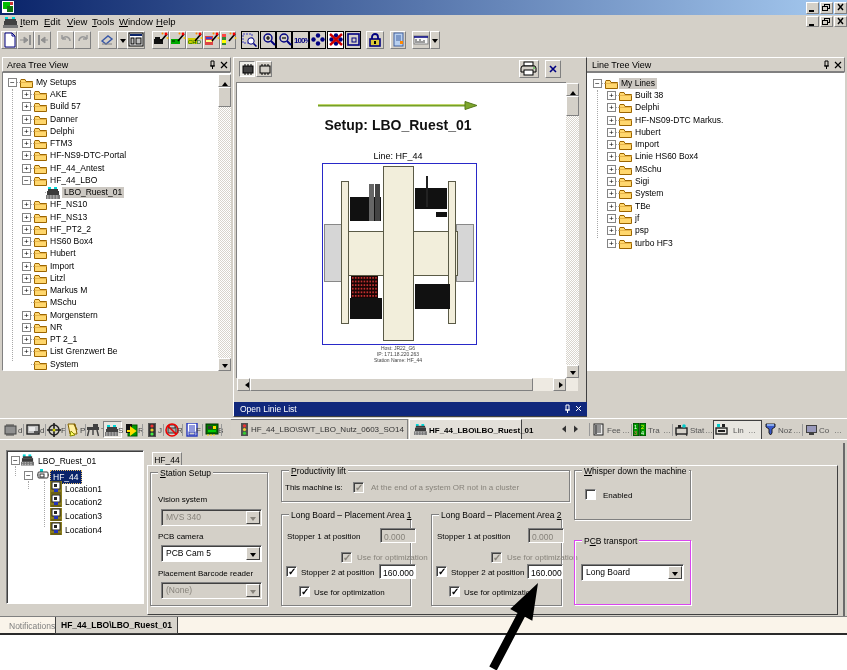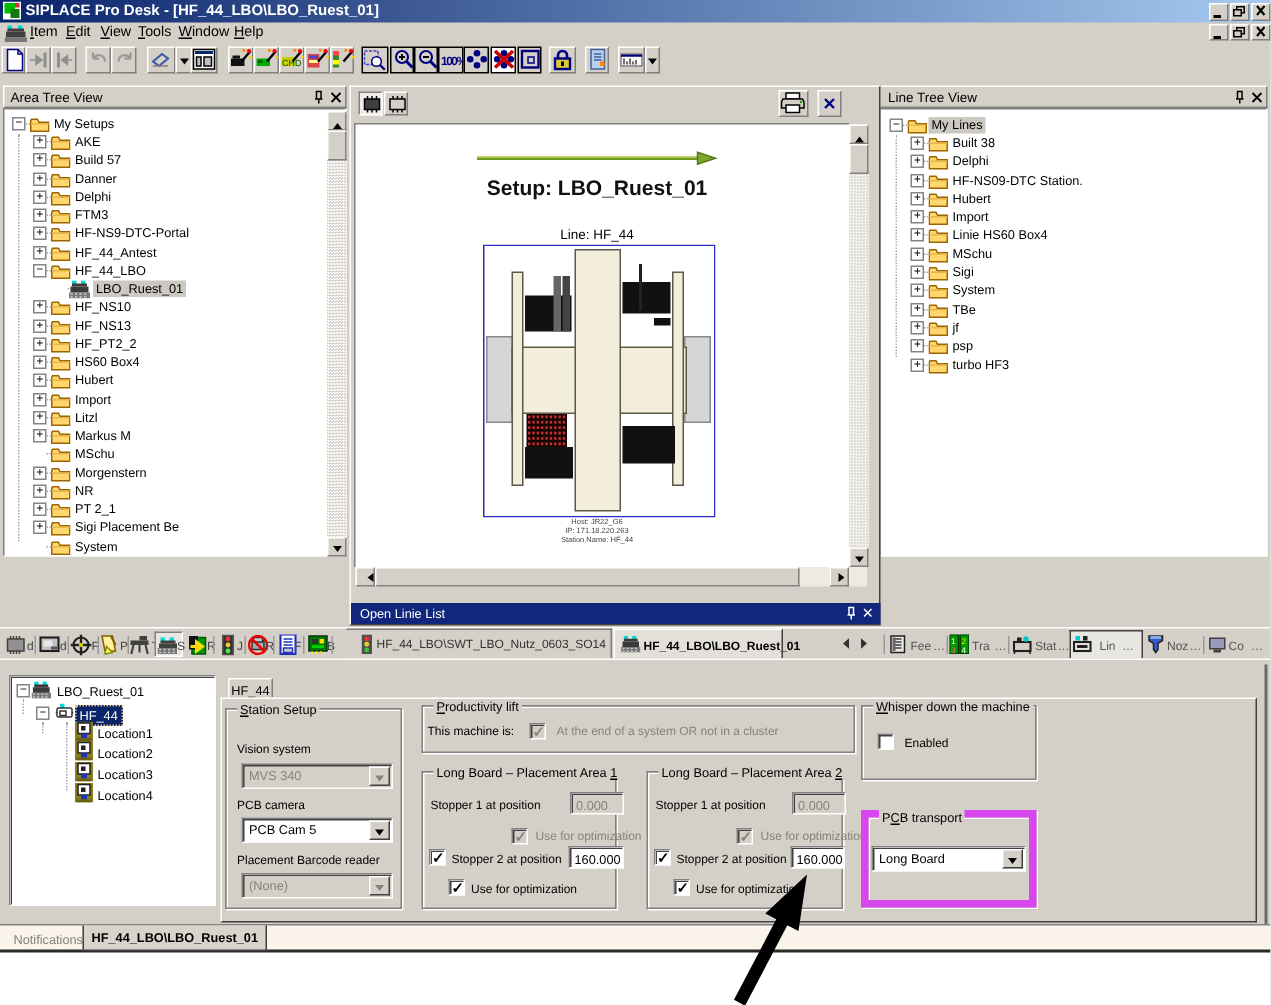--- a/index.html
+++ b/index.html
@@ -23,21 +23,20 @@
 <body>
 <div class="abs gray" style="left:0;top:0;width:847px;height:443px"></div>
 <div class="abs" style="left:0;top:443px;width:847px;height:227px;background:#fff"></div>
 <div class="abs" style="left:0;top:0;width:847px;height:15px;background:linear-gradient(90deg,#0a246a,#a6caf0)">
 <svg class="abs" style="left:2px;top:1px" width="13" height="13">
       <rect x="0" y="0" width="12" height="12" fill="#fff"></rect>
       <rect x="1" y="1" width="7" height="7" fill="#0b0"></rect>
       <rect x="5" y="5" width="6" height="6" fill="#171"></rect>
       <rect x="8" y="1" width="3" height="3" fill="#c33"></rect>
     </svg>
-<span style="position:absolute;left:17px;top:2px;color:#fff;font-weight:bold;font-size:10px">SIPLACE Pro Desk - [HF_44_LBO\LBO_Ruest_01]</span>
   </div>
 <div class="abs raisedthin gray" style="left:806px;top:2px;width:13px;height:12px">
     <svg width="11" height="9" style="position:absolute;left:0;top:1px">
       <rect x="2" y="6" width="5" height="2" fill="#000"></rect>
     </svg>
   </div>
 <div class="abs raisedthin gray" style="left:820px;top:2px;width:13px;height:12px">
     <svg width="11" height="9" style="position:absolute;left:0;top:0">
       <rect x="3.5" y="1.5" width="5" height="4" fill="none" stroke="#000"></rect>
       <rect x="1.5" y="3.5" width="5" height="4" fill="#d4d0c8" stroke="#000"></rect>
@@ -459,21 +458,21 @@
           </svg></span>
         <span class="abs" style="left:44px;top:0;padding:0 2px;line-height:11px;height:11px">PT 2_1</span>
       </div>
 <div class="row" style="left:0;top:273.3px">
         <div class="abs" style="left:27px;top:5px;width:5px;height:1px;border-top:1px dotted #a8a8a8"></div>
         <div class="pm" style="left:18px;top:1px">+</div>
         <span class="abs" style="left:30px;top:1px"><svg width="13" height="11" viewBox="0 0 13 11">
             <path d="M0.5 2.5 L0.5 9.5 L12.5 9.5 L12.5 3.5 L6 3.5 L5 1.5 L1 1.5 Z" fill="#ffd76e" stroke="#9c6500"></path>
             <path d="M0.5 4.5 L12.5 4.5" stroke="#e8b64c"></path>
           </svg></span>
-        <span class="abs" style="left:44px;top:0;padding:0 2px;line-height:11px;height:11px">Sigi Placement Be</span>
+        <span class="abs" style="left:44px;top:0;padding:0 2px;line-height:11px;height:11px">List Grenzwert Be</span>
       </div>
 <div class="row" style="left:0;top:285.6px">
         <div class="abs" style="left:27px;top:5px;width:5px;height:1px;border-top:1px dotted #a8a8a8"></div>
         <span class="abs" style="left:30px;top:1px"><svg width="13" height="11" viewBox="0 0 13 11">
             <path d="M0.5 2.5 L0.5 9.5 L12.5 9.5 L12.5 3.5 L6 3.5 L5 1.5 L1 1.5 Z" fill="#ffd76e" stroke="#9c6500"></path>
             <path d="M0.5 4.5 L12.5 4.5" stroke="#e8b64c"></path>
           </svg></span>
         <span class="abs" style="left:44px;top:0;padding:0 2px;line-height:11px;height:11px">System</span>
       </div>
 </div>
@@ -525,21 +524,21 @@
           </svg></span>
         <span class="abs" style="left:44px;top:0;padding:0 2px;line-height:11px;height:11px">Delphi</span>
       </div>
 <div class="row" style="left:0;top:41.5px">
         <div class="abs" style="left:27px;top:5px;width:5px;height:1px;border-top:1px dotted #a8a8a8"></div>
         <div class="pm" style="left:18px;top:1px">+</div>
         <span class="abs" style="left:30px;top:1px"><svg width="13" height="11" viewBox="0 0 13 11">
             <path d="M0.5 2.5 L0.5 9.5 L12.5 9.5 L12.5 3.5 L6 3.5 L5 1.5 L1 1.5 Z" fill="#ffd76e" stroke="#9c6500"></path>
             <path d="M0.5 4.5 L12.5 4.5" stroke="#e8b64c"></path>
           </svg></span>
-        <span class="abs" style="left:44px;top:0;padding:0 2px;line-height:11px;height:11px">HF-NS09-DTC Station.</span>
+        <span class="abs" style="left:44px;top:0;padding:0 2px;line-height:11px;height:11px">HF-NS09-DTC Markus.</span>
       </div>
 <div class="row" style="left:0;top:53.8px">
         <div class="abs" style="left:27px;top:5px;width:5px;height:1px;border-top:1px dotted #a8a8a8"></div>
         <div class="pm" style="left:18px;top:1px">+</div>
         <span class="abs" style="left:30px;top:1px"><svg width="13" height="11" viewBox="0 0 13 11">
             <path d="M0.5 2.5 L0.5 9.5 L12.5 9.5 L12.5 3.5 L6 3.5 L5 1.5 L1 1.5 Z" fill="#ffd76e" stroke="#9c6500"></path>
             <path d="M0.5 4.5 L12.5 4.5" stroke="#e8b64c"></path>
           </svg></span>
         <span class="abs" style="left:44px;top:0;padding:0 2px;line-height:11px;height:11px">Hubert</span>
       </div>
@@ -1038,21 +1037,21 @@
 <div class="abs" style="left:527px;top:564px;width:36px;height:15px;background:#fff;border:1px solid;border-color:#808080 #fff #fff #808080;box-shadow:inset 1px 1px 0 #404040;font-size:8.5px;padding:3px 0 0 3px">160.000</div>
 <div class="cb" style="left:449px;top:586px">
     <span class="tick">✓</span>
   </div>
 <span class="lbl" style="left:464px;top:588px">Use for optimization</span>
 <div class="abs" style="left:574px;top:470px;width:117px;height:50px;border:1px solid #808080;box-shadow:1px 1px 0 #fff, inset 1px 1px 0 #fff">
     <span class="gbl"><u>W</u>hisper down the machine</span>
   </div>
 <div class="cb" style="left:585px;top:489px"></div>
 <span class="lbl" style="left:603px;top:491px">Enabled</span>
-<div class="abs" style="left:574px;top:540px;width:117px;height:65px;border:5px solid #d946ef;box-shadow:1px 1px 0 #fff, inset 1px 1px 0 #fff">
+<div class="abs" style="left:574px;top:540px;width:117px;height:65px;border:1px solid #d946ef;box-shadow:1px 1px 0 #fff, inset 1px 1px 0 #fff">
     <span class="gbl">P<u>C</u>B transport</span>
   </div>
 <div class="combo" style="left:581px;top:564px;width:103px">Long Board<div class="dd"></div></div>
 <div class="abs" style="left:0;top:616px;width:847px;height:19px;background:#faf4ea;border-top:1px solid #808080;border-bottom:2px solid #2a2a2a">
 <span style="position:absolute;left:9px;top:4px;color:#808080;font-size:8.5px">Notifications</span>
 <div style="position:absolute;left:55px;top:0;height:17px;background:#d8d4cc;border:1px solid #404040;border-top:none;padding:3px 5px 0 5px;font-weight:bold;font-size:8.5px">HF_44_LBO\LBO_Ruest_01</div>
   </div>
 <svg class="abs" style="left:480px;top:575px;z-index:50" width="80" height="95">
     <polygon points="58.0,8.0 52.3,45.7 44.9,41.8 16.7,95.5 9.3,91.5 37.5,37.9 30.2,34.0" fill="#000"></polygon>
   </svg>

